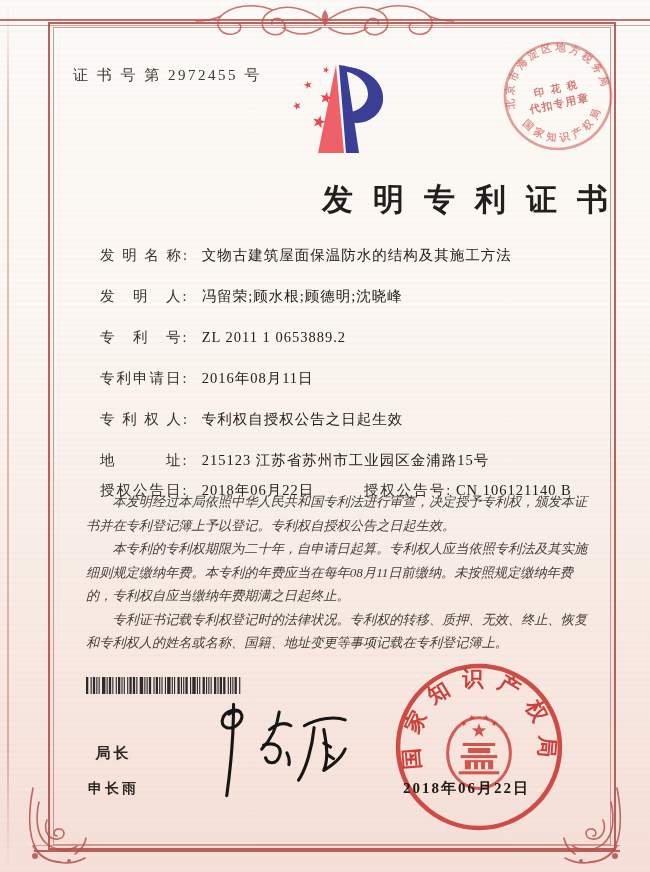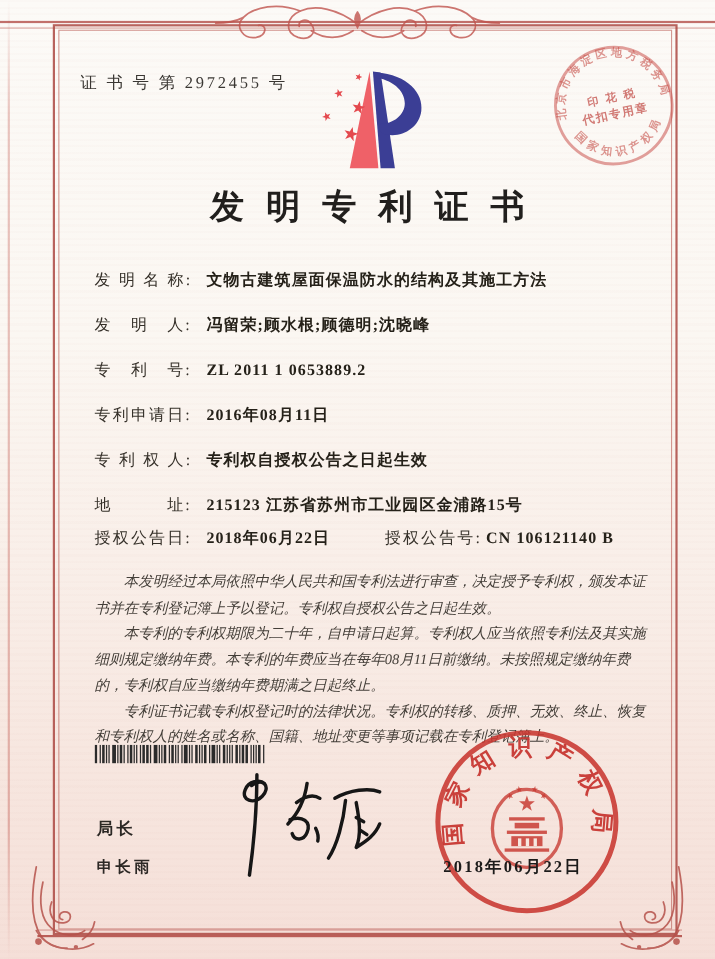--- a/index.html
+++ b/index.html
@@ -19,33 +19,33 @@
   .frame{position:absolute;left:48px;top:22px;width:564px;height:824px;
     border:2px solid rgba(172,72,66,.85);}
   .frame::after{content:"";position:absolute;inset:3px;border:1px solid rgba(192,110,102,.7);}
   .ornament-top{position:absolute;left:195px;top:2px;width:260px;height:40px;}
   .corner{position:absolute;width:74px;height:82px;}
   .corner-left{left:25px;top:786px;}
   .corner-right{left:551px;top:786px;transform:scaleX(-1);}
   .cert-no{position:absolute;left:73px;top:66px;font-size:15px;letter-spacing:2.5px;color:#3a3733;font-weight:500;}
   .logo{position:absolute;left:281px;top:55px;width:114px;height:102px;}
   .tax-stamp{position:absolute;left:501px;top:39px;width:114px;height:114px;transform:rotate(-12deg);}
-  .title{position:absolute;left:48px;top:163px;width:564px;margin:4px;text-align:center;
+  .title{position:absolute;left:48px;top:163px;width:564px;margin:16px;text-align:right;
     font-size:31px;font-weight:600;color:#211f1d;letter-spacing:20px;text-indent:20px;}
   .fields{position:absolute;left:86px;top:247px;width:505px;font-size:14.5px;color:#2a2622;}
   .fields .row{white-space:nowrap;margin-bottom:24px;line-height:17px;}
   .fields .row.tight{margin-bottom:13px;}
-  .f-label{display:inline-block;width:98px;letter-spacing:2px;color:#353029;}
-  .f-value{font-weight:700;letter-spacing:1px;color:#252119;}
+  .f-label{display:inline-block;width:98px;letter-spacing:2px;color:#353029;margin-left:14px;}
+  .f-value{font-weight:400;letter-spacing:1px;color:#252119;}
   .grant-right{margin-left:46px;letter-spacing:2px;color:#353029;margin-top:44px;}
-  .legal{position:absolute;left:86px;top:517px;width:505px;}
+  .legal{position:absolute;left:86px;top:490px;width:505px;}
   .legal p{margin:0;text-indent:2em;font-size:13.2px;line-height:23.5px;color:#433e38;font-style:italic;}
   .barcode{position:absolute;left:86px;top:677px;width:160px;height:17px;}
   .signer{position:absolute;left:88px;top:744px;color:#2c2825;}
-  .signer .s-title{font-size:15px;font-weight:700;letter-spacing:3px;margin-bottom:17px;}
+  .signer .s-title{font-size:15px;font-weight:700;letter-spacing:3px;margin-bottom:17px;text-align:center;}
   .signer .s-name{font-size:14px;font-weight:700;letter-spacing:3px;}
   .signature{position:absolute;left:186px;top:694px;width:165px;height:112px;}
   .authority-seal{position:absolute;left:392px;top:660px;width:174px;height:174px;}
   .seal-date{position:absolute;left:403px;top:779px;font-size:15px;font-weight:700;letter-spacing:2px;color:#1c1b1a;}
   .footer{position:absolute;left:48px;top:825px;width:564px;text-align:center;
     font-size:12.5px;letter-spacing:2px;color:#3d3834;}
 </style>
 </head>
 <body>
 

